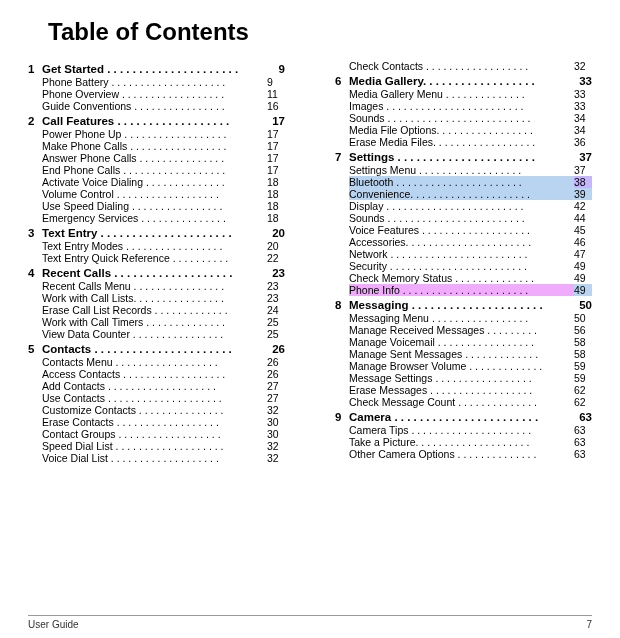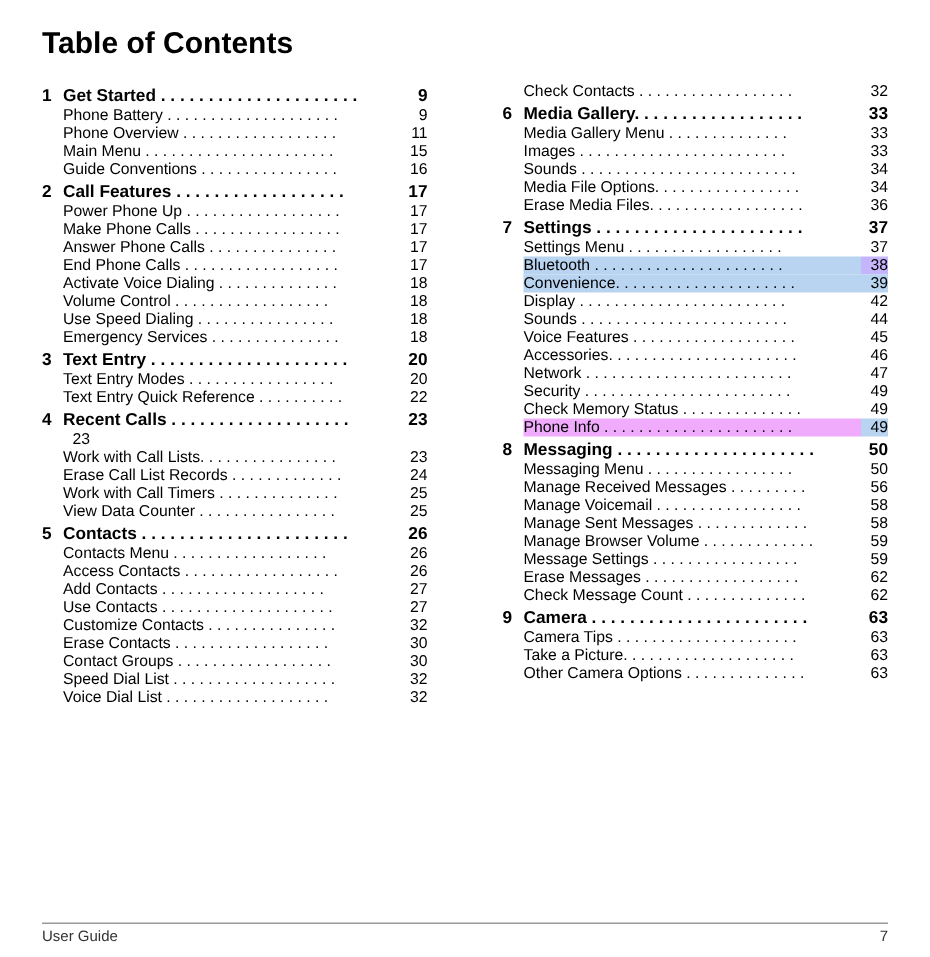--- a/index.html
+++ b/index.html
@@ -12,24 +12,25 @@
       min-height: 638px;
       padding: 0;
     }
     .page {
       width: 620px;
       min-height: 638px;
       padding: 18px 28px 10px 28px;
       position: relative;
     }
     h1.toc-title {
-      font-size: 20px;
+      font-size: 24px;
       font-weight: bold;
       margin-bottom: 14px;
       font-family: Arial, Helvetica, sans-serif;
+      margin-left: 20px;
     }
     .toc-columns {
       display: flex;
       gap: 0px;
     }
     .toc-col {
       flex: 1;
       padding-right: 10px;
     }
     .toc-col:last-child { padding-right: 0; margin-left: 40px; }
@@ -62,21 +63,21 @@
       padding-left: 14px;
     }
     .toc-item-label {
       font-size: 10.5px;
       flex: 1;
       color: #000;
     }
     .toc-item-page {
       font-size: 10.5px;
       min-width: 18px;
-      text-align: right;
+      text-align: left;
       color: #000;
     }
     .toc-section-row.section-header {
       margin-top: 3px;
     }
     .footer {
       position: absolute;
       bottom: 8px;
       left: 28px;
       right: 28px;
@@ -109,24 +110,20 @@
         </div>
         <div class="toc-item-row">
           <span class="toc-item-label">Phone Battery . . . . . . . . . . . . . . . . . . . .</span>
           <span class="toc-item-page">9</span>
         </div>
         <div class="toc-item-row">
           <span class="toc-item-label">Phone Overview . . . . . . . . . . . . . . . . . .</span>
           <span class="toc-item-page">11</span>
         </div>
         <div class="toc-item-row">
-          <span class="toc-item-label">Main Menu . . . . . . . . . . . . . . . . . . . . . .</span>
-          <span class="toc-item-page">15</span>
-        </div>
-        <div class="toc-item-row">
           <span class="toc-item-label">Guide Conventions . . . . . . . . . . . . . . . .</span>
           <span class="toc-item-page">16</span>
         </div>
         <div class="toc-section-row section-header">
           <span class="toc-section-num">2</span>
           <span class="toc-section-label">Call Features  . . . . . . . . . . . . . . . . . .</span>
           <span class="toc-section-page">17</span>
         </div>
         <div class="toc-item-row">
           <span class="toc-item-label">Power Phone Up . . . . . . . . . . . . . . . . . .</span>
@@ -172,20 +169,21 @@
         <div class="toc-item-row">
           <span class="toc-item-label">Text Entry Quick Reference . . . . . . . . . .</span>
           <span class="toc-item-page">22</span>
         </div>
         <div class="toc-section-row section-header">
           <span class="toc-section-num">4</span>
           <span class="toc-section-label">Recent Calls . . . . . . . . . . . . . . . . . . .</span>
           <span class="toc-section-page">23</span>
         </div>
         <div class="toc-item-row">
+          <span class="toc-item-label">Recent Calls Menu . . . . . . . . . . . . . . . .</span>
           <span class="toc-item-page">23</span>
         </div>
         <div class="toc-item-row">
           <span class="toc-item-label">Work with Call Lists. . . . . . . . . . . . . . . .</span>
           <span class="toc-item-page">23</span>
         </div>
         <div class="toc-item-row">
           <span class="toc-item-label">Erase Call List Records . . . . . . . . . . . . .</span>
           <span class="toc-item-page">24</span>
         </div>

